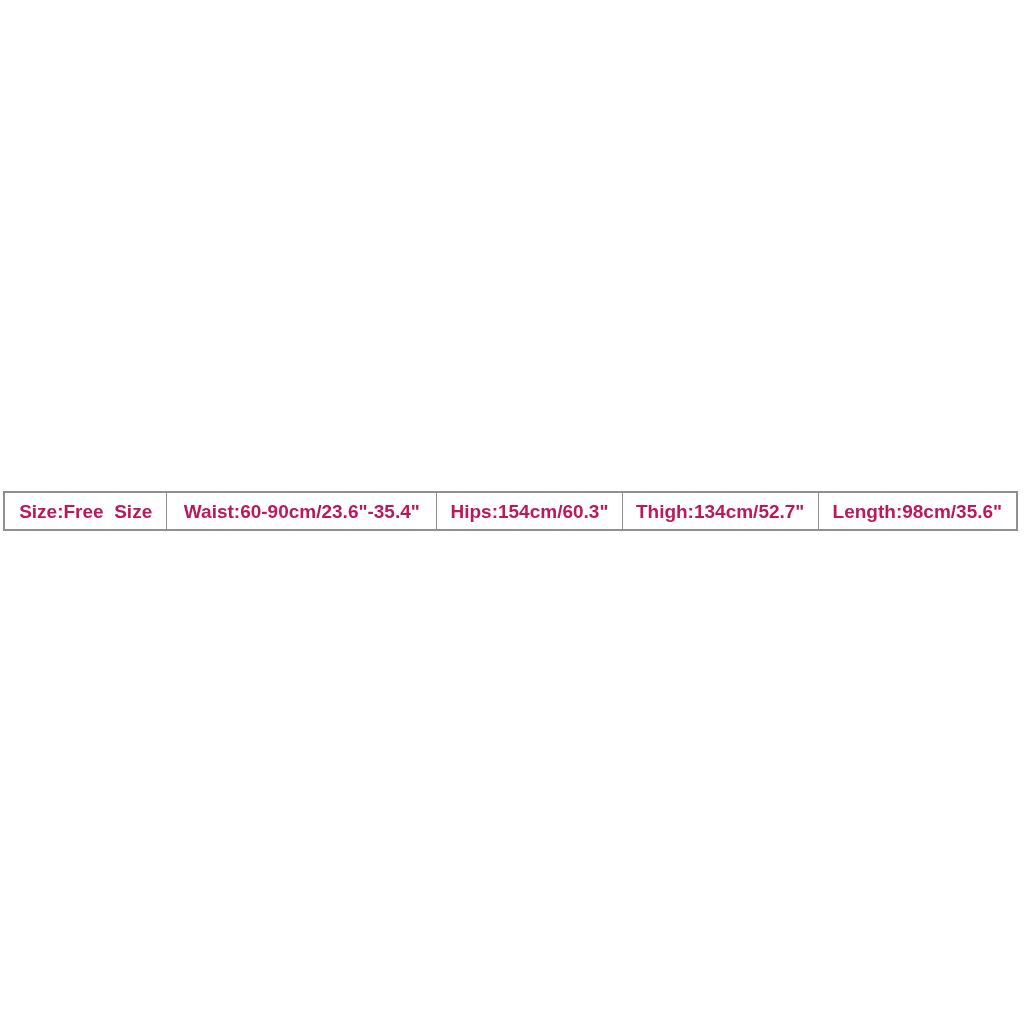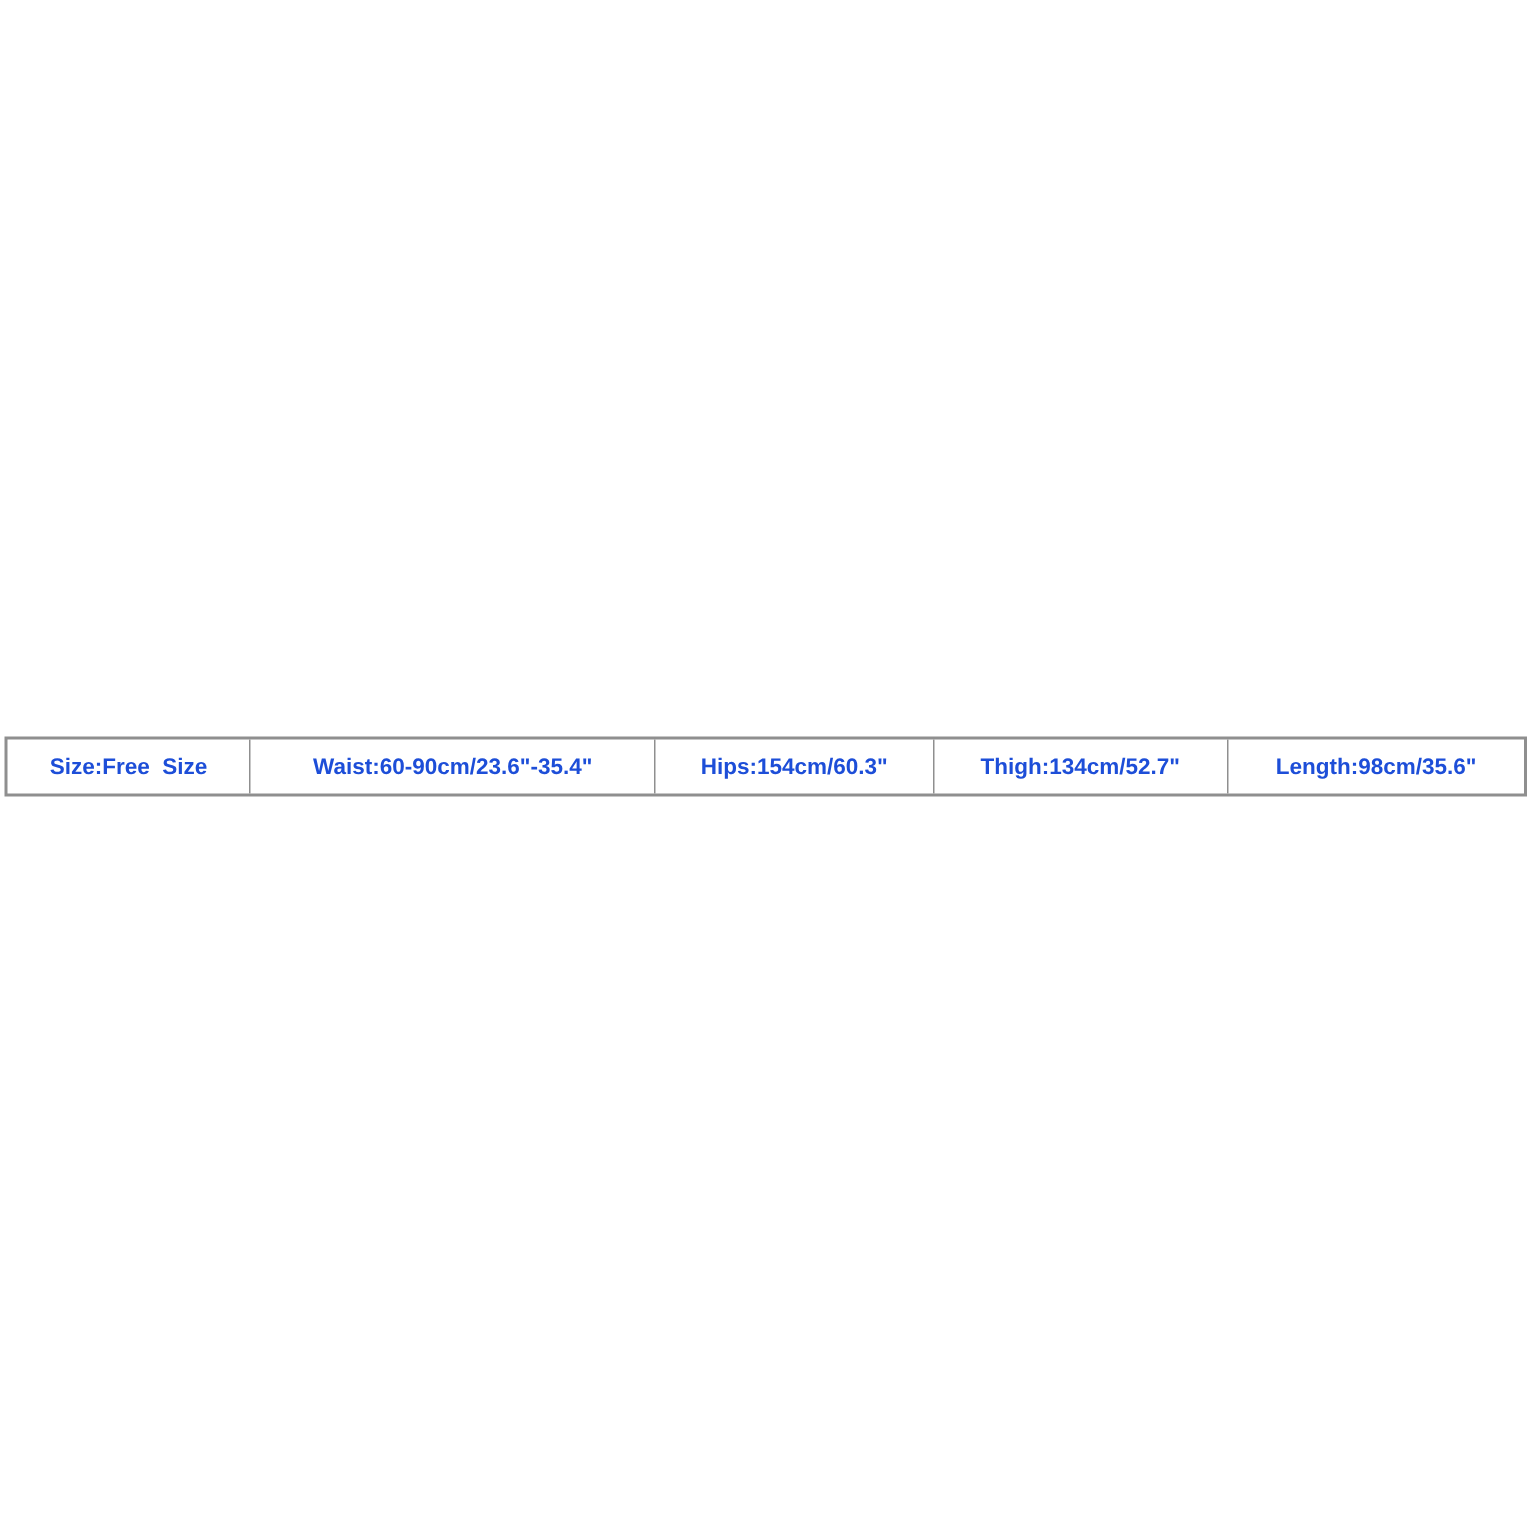--- a/index.html
+++ b/index.html
@@ -30,23 +30,23 @@
     box-sizing: border-box;
     background: #ffffff;
   }
   .size-cell {
     display: flex;
     align-items: center;
     justify-content: center;
     box-sizing: border-box;
     border-right: 1.5px solid #8f8f8f;
     font-weight: bold;
-    font-size: 15px;
+    font-size: 19px;
     line-height: 1;
-    color: #1d4ed8;
+    color: #be185d;
     white-space: pre;
     overflow: hidden;
   }
   .size-cell:last-child {
     border-right: none;
   }
   
   .size-cell:nth-child(1) { flex: 0 0 16.06%; }
   .size-cell:nth-child(2) { flex: 0 0 26.70%; }
   .size-cell:nth-child(3) { flex: 0 0 18.33%; }

